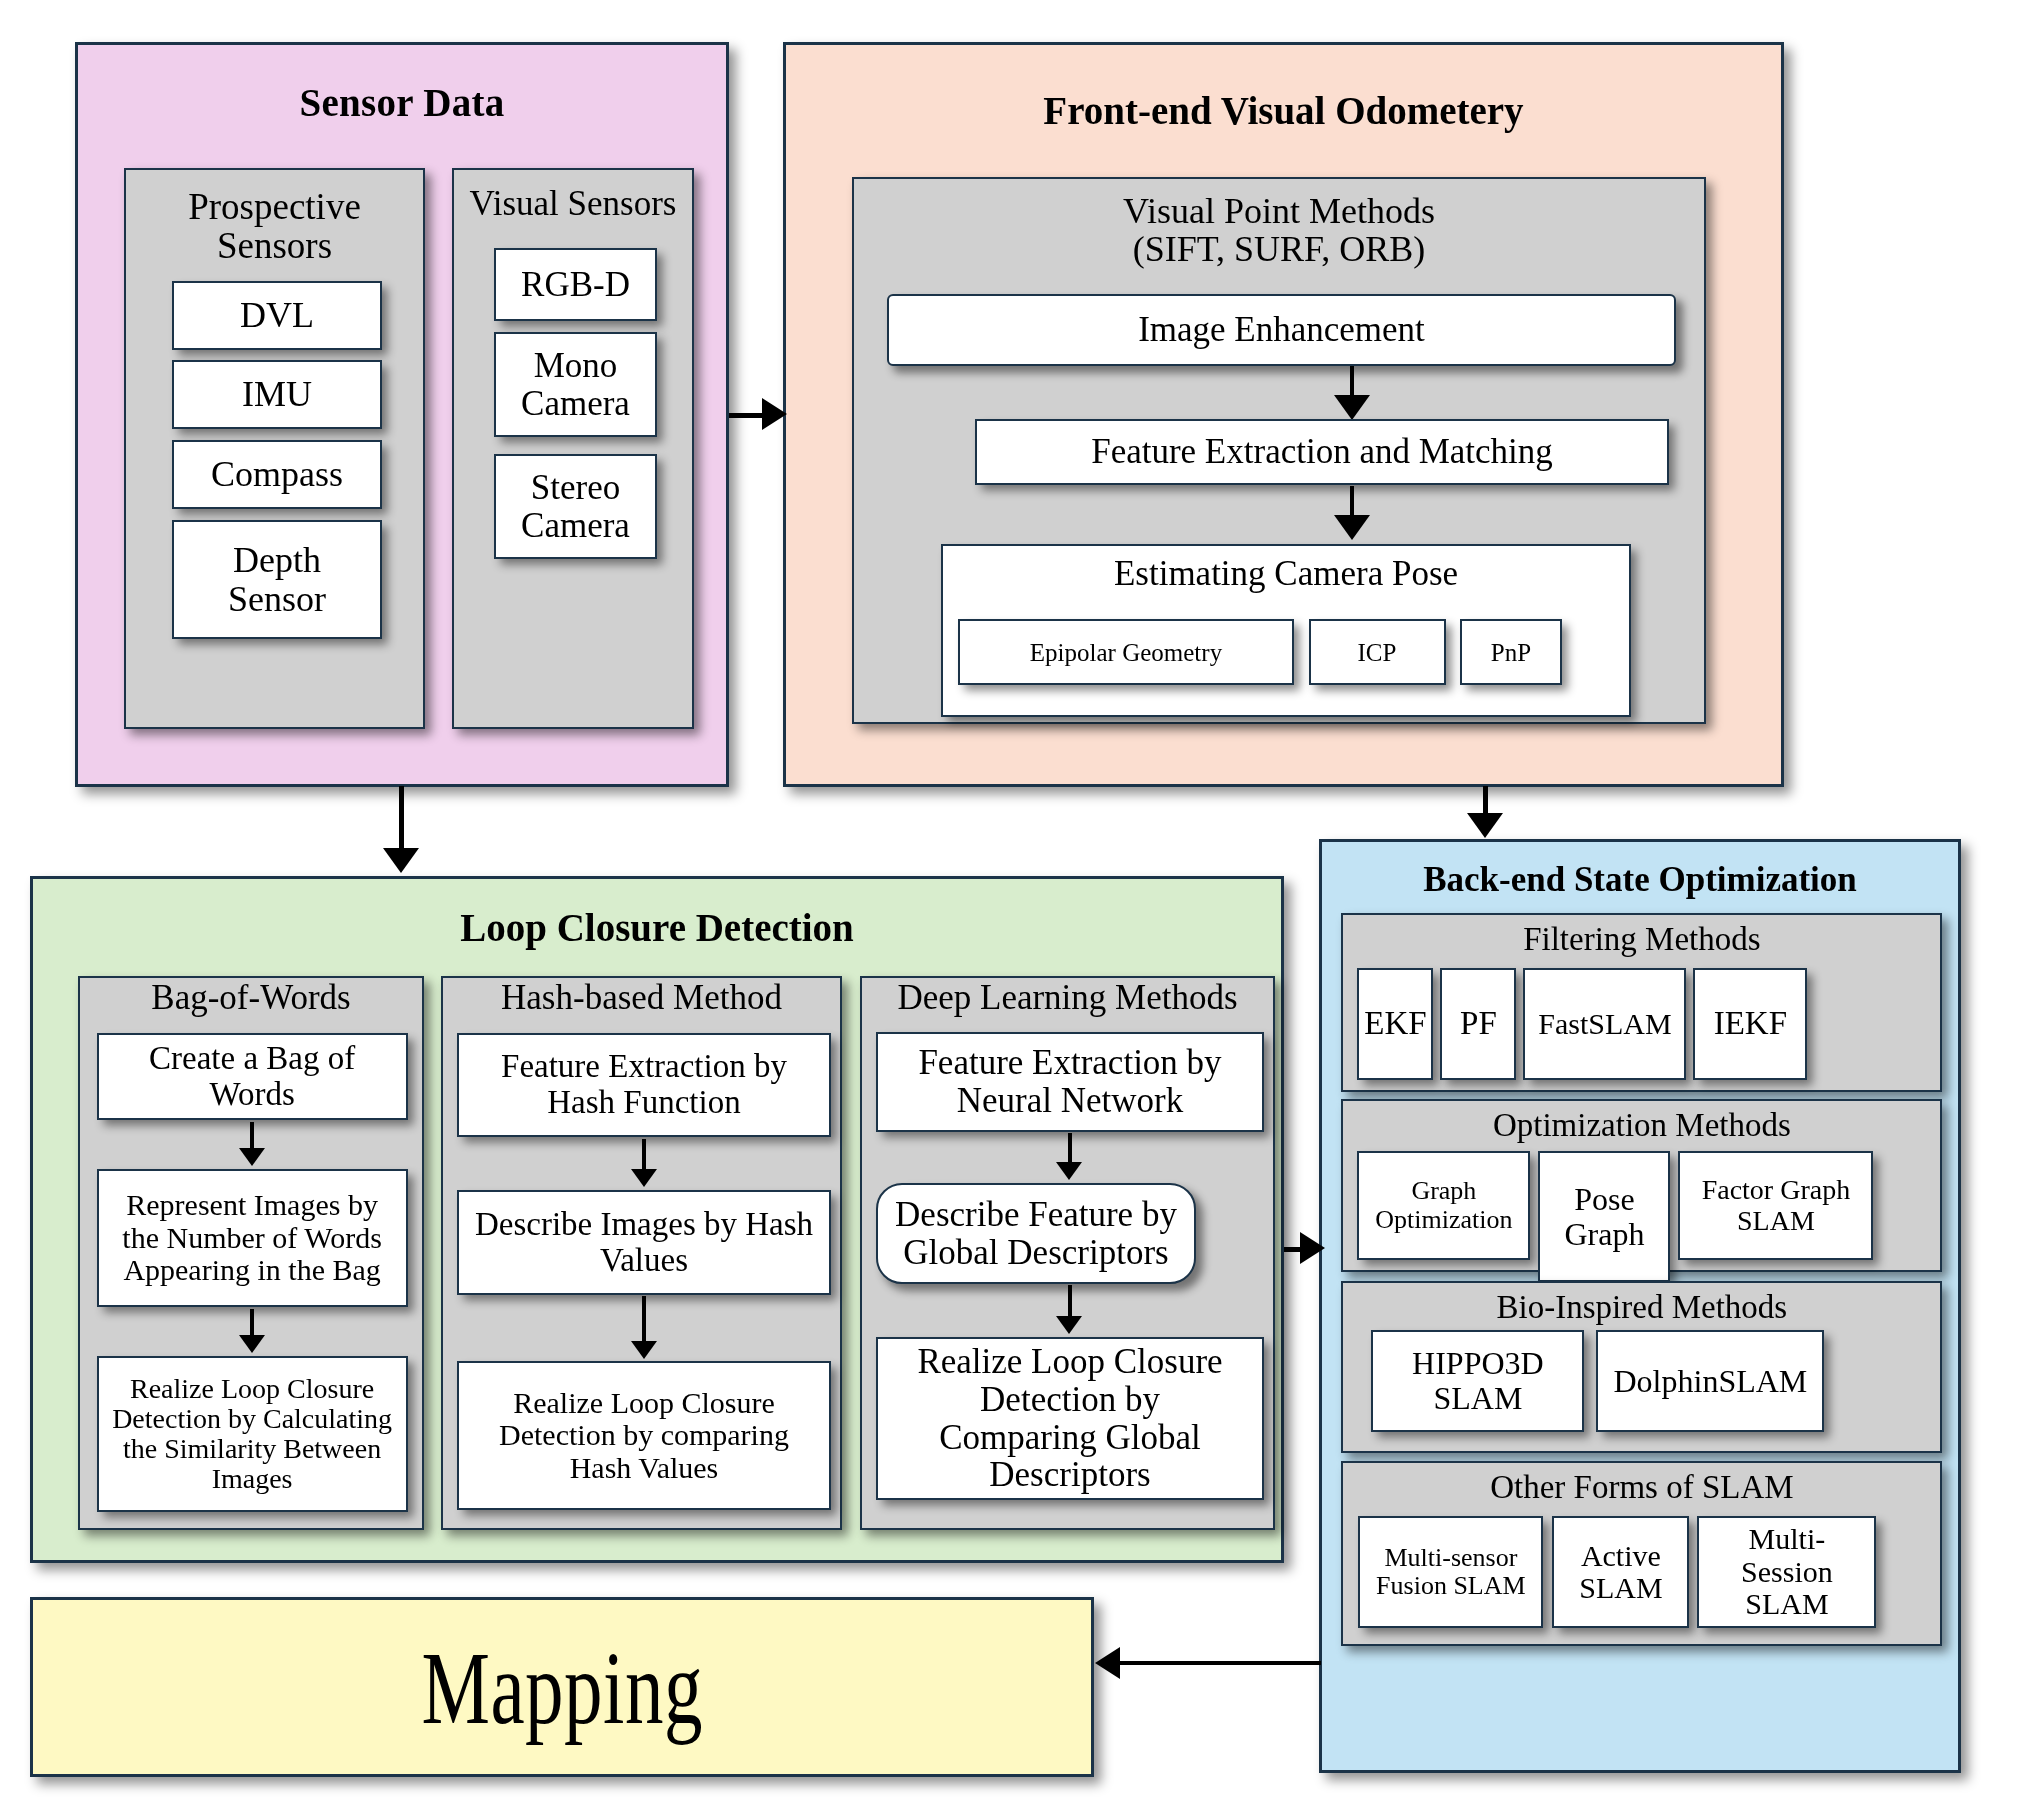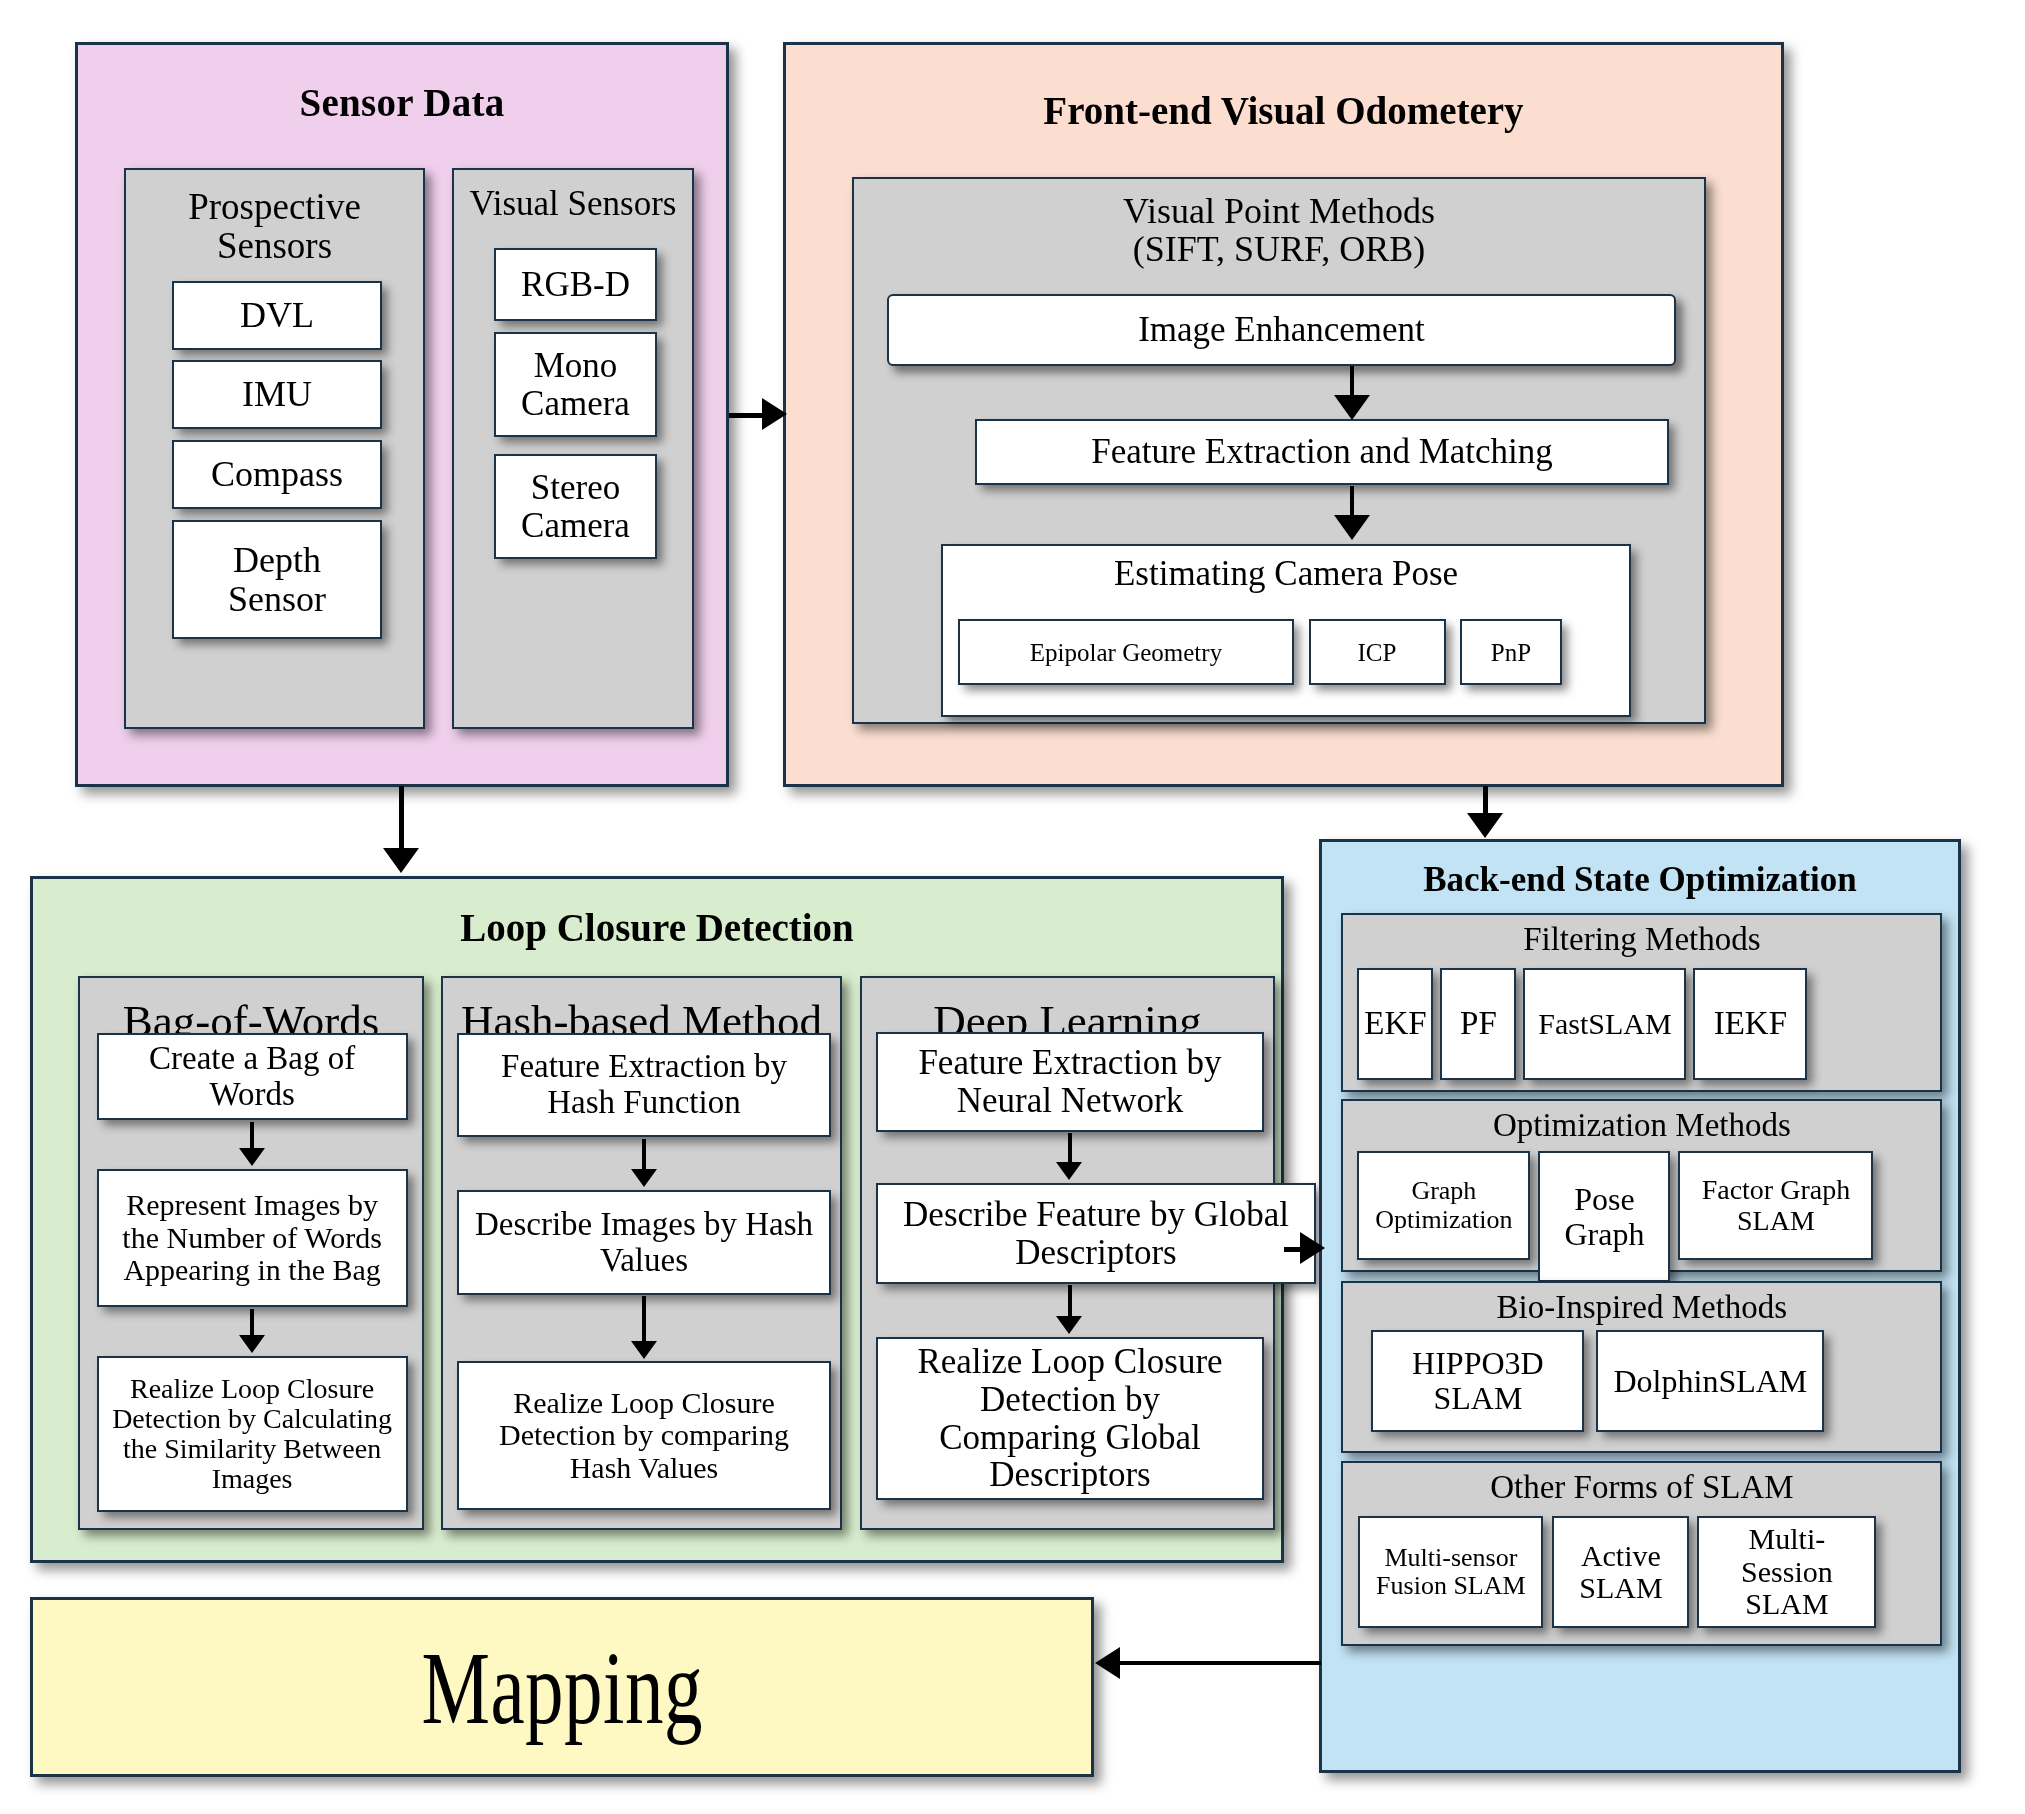--- a/index.html
+++ b/index.html
@@ -47,21 +47,21 @@
   #est-pose-sub{position:absolute;left:15px;top:73px;width:658px;display:flex;align-items:flex-start;gap:14.5px;}
   #est-pose-sub .box{font-size:25px;}
 
   
   #loop-panel{left:30px;top:876px;width:1254px;height:687px;background:#d8edcd;}
   #loop-panel .panel-title{position:absolute;top:26px;font-size:39px;}
   .loop-col{position:absolute;top:97px;}
   #bow-group{left:45px;width:346px;height:554px;}
   #hash-group{left:408px;width:401px;height:554px;}
   #dl-group{left:827px;width:415px;height:554px;}
-  .loop-col .grp-title{font-size:45px;padding-top:20px;}
+  .loop-col .grp-title{font-size:35px;padding-top:1px;}
   .loop-col .box{position:absolute;}
 
   
   #backend-panel{left:1319px;top:839px;width:642px;height:934px;background:#c2e3f4;}
   #backend-panel .panel-title{position:absolute;top:18px;font-size:35px;}
   .be-group{position:absolute;left:19.4px;width:601px;}
   #filtering-group{top:71px;height:179px;}
   #optimization-group{top:257px;height:173px;}
   #bio-group{top:439px;height:172px;}
   #other-group{top:619px;height:185px;}
@@ -156,21 +156,21 @@
     <div class="arrow-line" style="left:199px;top:318px;width:4.2px;height:47px;"></div>
     <div class="arrow-head ah-down-sm" style="left:188px;top:363px;"></div>
     <div class="box" style="left:14px;top:383px;width:374px;height:149px;font-size:30px;padding:0 7px;">Realize Loop Closure Detection by comparing Hash Values</div>
   </div>
 
   <div class="grp loop-col" id="dl-group">
     <div class="grp-title">Deep Learning Methods</div>
     <div class="box" style="left:14px;top:54px;width:388px;height:100px;font-size:35px;padding:0 7px;">Feature Extraction by Neural Network</div>
     <div class="arrow-line" style="left:206px;top:155px;width:4.2px;height:32px;"></div>
     <div class="arrow-head ah-down-sm" style="left:194px;top:184px;"></div>
-    <div class="box" style="left:14px;top:205px;width:440px;height:101px;font-size:35px;padding:0 7px;">Describe Feature by Global Descriptors</div>
+    <div class="box" style="left:14px;top:205px;width:320px;height:101px;font-size:35px;padding:0 7px;border-radius:26px;">Describe Feature by Global Descriptors</div>
     <div class="arrow-line" style="left:206px;top:307px;width:4.2px;height:33px;"></div>
     <div class="arrow-head ah-down-sm" style="left:194px;top:338px;"></div>
     <div class="box" style="left:14px;top:359px;width:388px;height:163px;font-size:35px;padding:0 25px;">Realize Loop Closure Detection by Comparing Global Descriptors</div>
   </div>
 </div>
 
 <div class="panel" id="backend-panel">
   <div class="panel-title">Back-end State Optimization</div>
 
   <div class="grp be-group" id="filtering-group">

